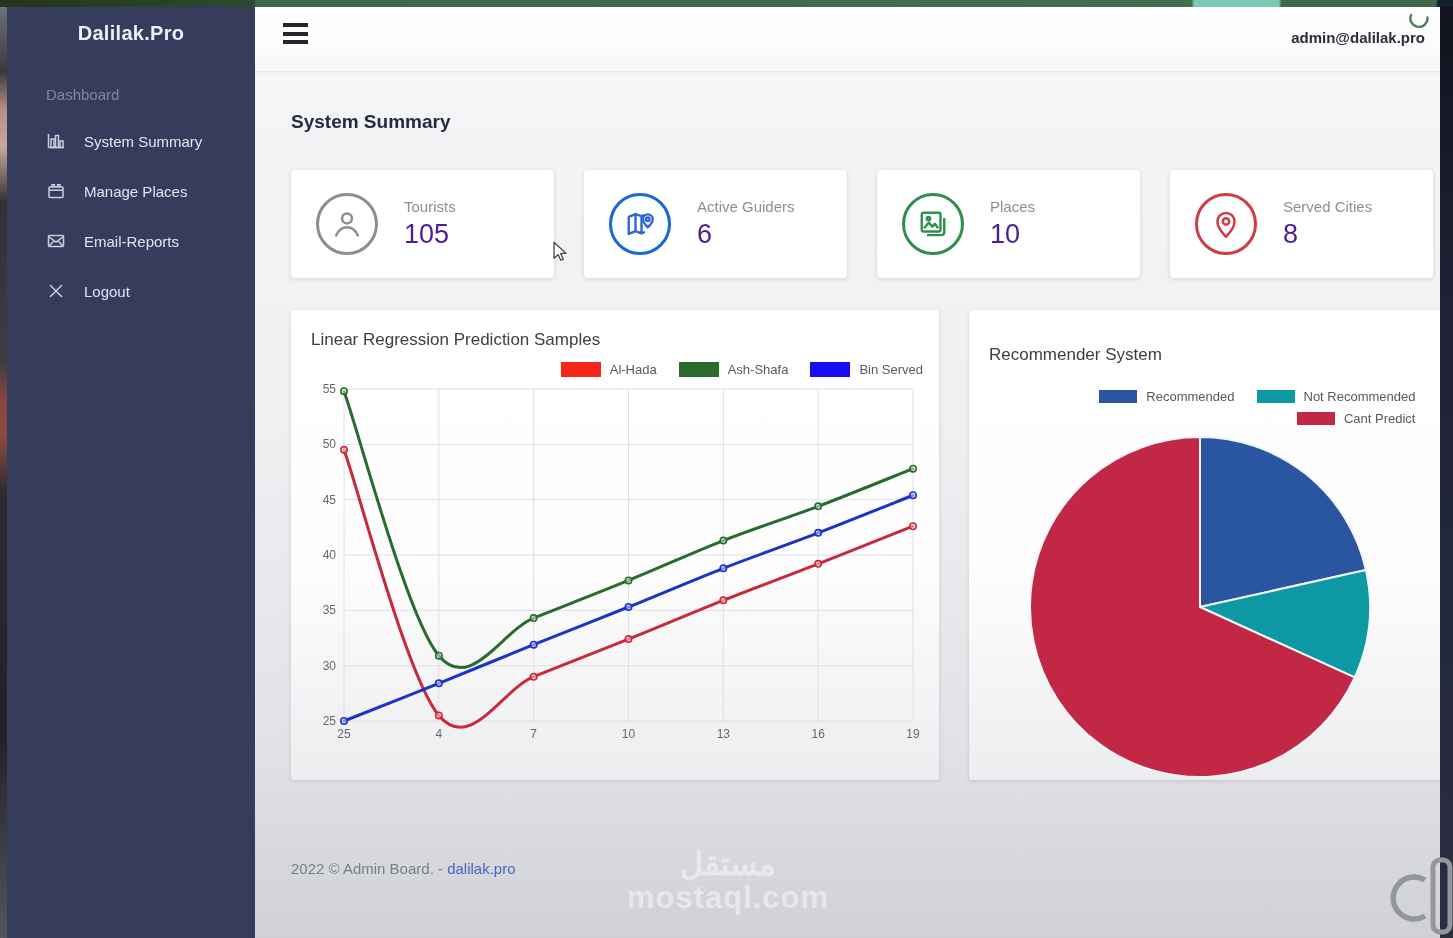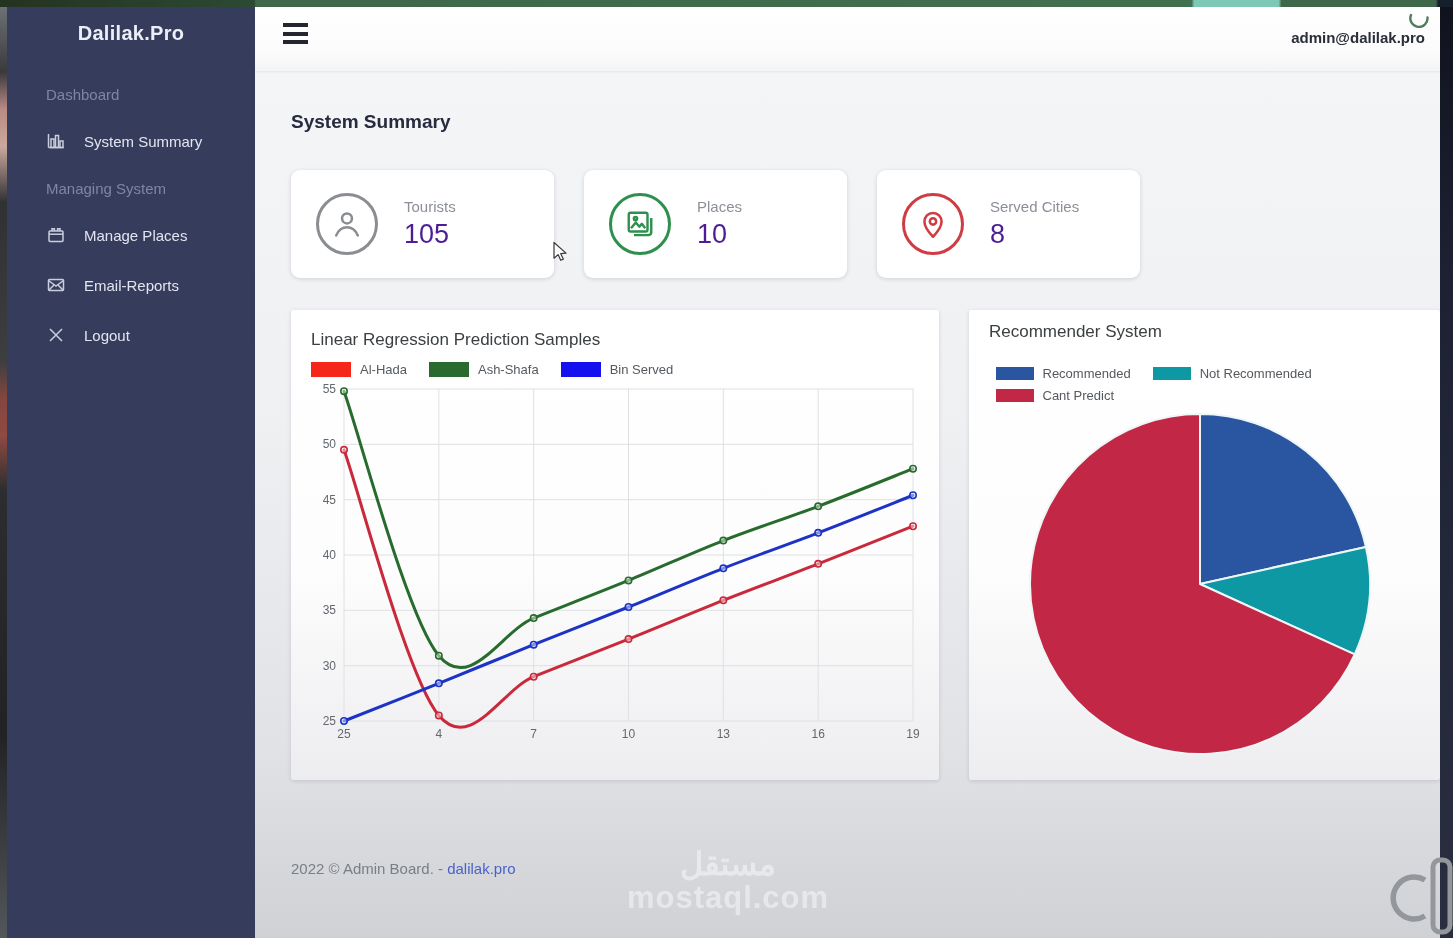--- a/index.html
+++ b/index.html
@@ -42,35 +42,35 @@
   .topbar-email { position:absolute; right:15px; top:22px; font-size:15px;
     font-weight:700; color:#2a2e3a; cursor:pointer; }
 
   
   .main { position:absolute; left:255px; right:13px; top:71px; bottom:0; z-index:10;
     background:linear-gradient(180deg,#f4f5f7 0%,#eff0f2 40%,#e0e2e6 78%,#cfd1d5 100%);
     padding:40px 0 0 36px; }
   .page-title { font-size:19px; font-weight:700; color:#262b3f; }
 
   .stats-row { display:flex; gap:30px; margin-top:37px; }
-  .stat-card { width:263px; height:108px; background:#fff; border-radius:9px;
+  .stat-card { width:263px; height:108px; background:#fff; border-radius:4px;
     box-shadow:0 1px 4px rgba(40,40,60,.16); display:flex; align-items:center;
     gap:26px; padding-left:25px; }
   .stat-ring { width:62px; height:62px; border-radius:50%; border:3px solid;
     display:flex; align-items:center; justify-content:center; flex:0 0 auto; }
   .stat-label { font-size:15px; color:#8a8f98; margin-bottom:4px; }
   .stat-value { font-size:27px; font-weight:500; color:#4c1d95; }
 
   .charts-row { display:flex; gap:30px; margin-top:32px; }
   .chart-card { background:linear-gradient(180deg,#ffffff 0%,#fdfdfd 55%,#ededf0 100%);
     border-radius:3px; box-shadow:0 1px 4px rgba(40,40,60,.15); height:470px; }
   .chart-card.line { width:650px; padding:20px 16px 0 20px; }
-  .chart-card.pie  { width:536px; padding:12px 18px 0 20px; }
+  .chart-card.pie  { width:536px; padding:35px 18px 0 20px; }
   .card-title { font-size:17px; font-weight:500; color:#3c4043; }
-  .legend { display:flex; flex-wrap:wrap; justify-content:flex-start; align-items:center;
+  .legend { display:flex; flex-wrap:wrap; justify-content:flex-end; align-items:center;
     column-gap:22px; row-gap:7px; margin-top:12px; }
   .legend-item { display:flex; align-items:center; gap:9px; cursor:pointer; }
   .legend-swatch { width:40px; height:15px; display:inline-block; }
   .legend-label { font-size:13px; color:#55595e; }
   .chart-card.pie .legend { max-width:420px; margin-left:auto; margin-right:auto;margin-top:24px; }
   .chart-card.pie .legend .legend-swatch { height:13px; width:38px; }
 
   .footer { margin-top:80px; font-size:15px; color:#7a7f87; }
   .footer a { color:#4a62c8; text-decoration:none; cursor:pointer; }
 
@@ -105,21 +105,20 @@
         <svg width="20" height="20" viewBox="0 0 20 20" fill="none" stroke="#c9cede" stroke-width="1.5">
           <path d="M2.5 3v13.5"></path>
             <path d="M2.5 16.5h15"></path>
             <rect x="5" y="8" width="3" height="8.5"></rect>
             <rect x="9.5" y="4.5" width="3" height="12"></rect>
             <rect x="14" y="10" width="3" height="6.5"></rect>
         </svg>
         <span>System Summary</span>
       </div>
 
-      <div class="nav-section">Managing System</div>
 
 
       <div class="nav-item">
         <svg width="20" height="20" viewBox="0 0 20 20" fill="none" stroke="#c9cede" stroke-width="1.5">
           <rect x="3" y="6" width="14" height="10.5" rx="1"></rect>
           <path d="M6 6V3.8h2.4V6 M11.6 6V3.8H14V6"></path>
             <path d="M3 9.2h14"></path>
         </svg>
         <span>Manage Places</span>
       </div>
@@ -161,20 +160,35 @@
             <circle cx="12" cy="8.3" r="3.3"></circle>
               <path d="M4.8 19.6c1.8-4 4.2-5.4 7.2-5.4s5.4 1.4 7.2 5.4"></path>
           </svg>
         </div>
         <div>
           <div class="stat-label">Tourists</div>
           <div class="stat-value">105</div>
         </div>
       </div>
 
+      <div class="stat-card">
+        <div class="stat-ring" style="border-color:#1667d9">
+          <svg width="36" height="36" viewBox="0 0 24 24" fill="none" stroke="#2f66d0" stroke-width="1.6" stroke-linejoin="round">
+            <path d="M4.5 7.2 9 5.4v11.4l-4.5 1.8z M9 5.4l4 1.4v11.4l-4-1.4z"></path>
+            <path d="M13 6.8l2-0.8"></path>
+              <path d="M13 18.2l2.2-.9"></path>
+            <path d="M17.2 5.6c1.9 0 3.3 1.4 3.3 3.2 0 2.1-3.3 5.4-3.3 5.4s-3.2-3.3-3.2-5.4c0-1.8 1.4-3.2 3.2-3.2z"></path>
+            <circle cx="17.2" cy="8.9" r="1.2"></circle>
+          </svg>
+        </div>
+        <div>
+          <div class="stat-label">Active Guiders</div>
+          <div class="stat-value">6</div>
+        </div>
+      </div>
 
       <div class="stat-card">
         <div class="stat-ring" style="border-color:#2e8f4e">
           <svg width="36" height="36" viewBox="0 0 24 24" fill="none" stroke="#2e8f4e" stroke-width="1.6" stroke-linejoin="round">
             <rect x="4.5" y="4.5" width="12.5" height="12.5" rx="1.2"></rect>
             <circle cx="9" cy="8.4" r="1.1"></circle>
             <path d="M6 14.8l3.2-3.8 2.4 2.8 1.6-1.9 2.3 2.9"></path>
             <path d="M19.5 8v9.3c0 1.2-.9 2.1-2.1 2.1H8"></path>
           </svg>
         </div>

